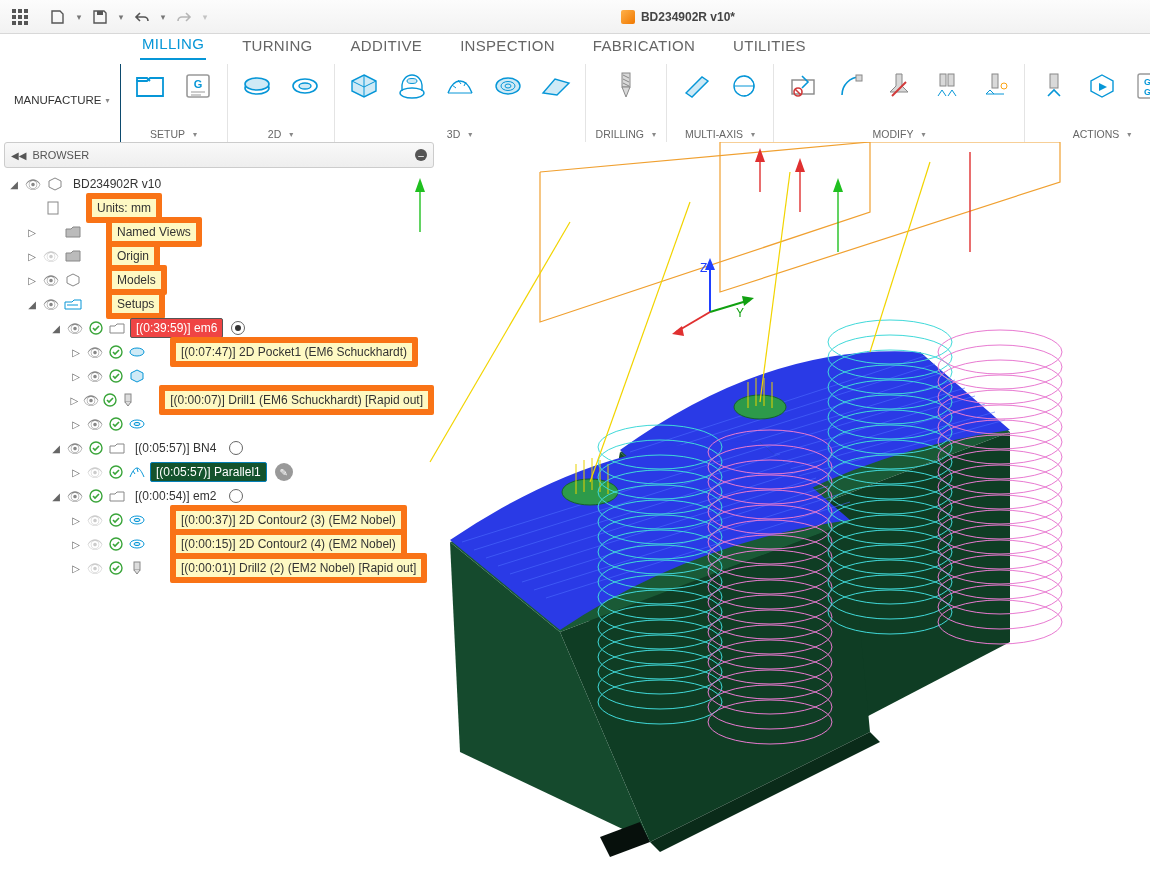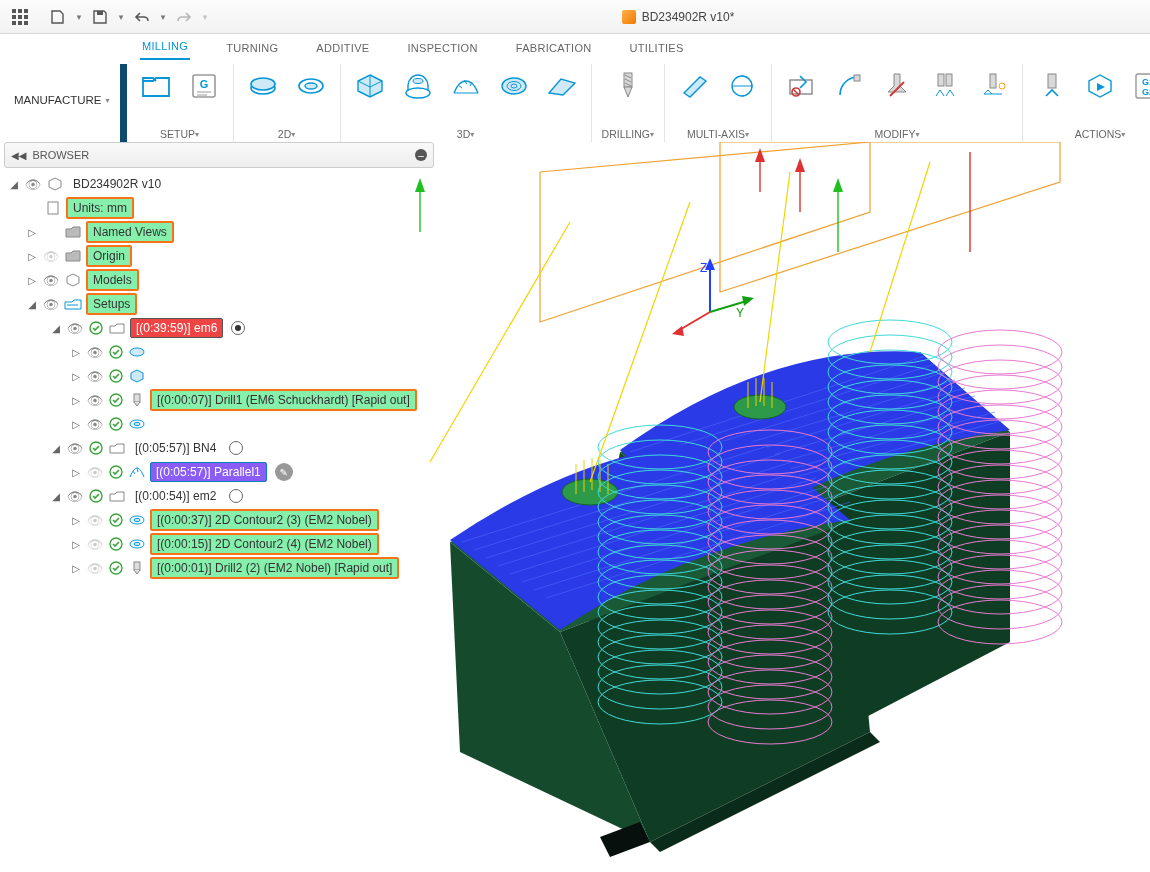--- a/index.html
+++ b/index.html
@@ -2,56 +2,56 @@
 <html><head>
 <meta charset="utf-8">
 <style>
   * { box-sizing: border-box; margin: 0; padding: 0; font-family: "Segoe UI", Arial, sans-serif; }
   body { width: 1150px; height: 872px; background: #fff; overflow: hidden; font-size: 12px; color: #333; }
 
   
   .qat { height: 34px; background: linear-gradient(#fcfcfc,#f2f2f2); border-bottom: 1px solid #d8d8d8; display:flex; align-items:center; padding: 0 6px; }
   .qat .btn { width: 28px; height: 26px; display:flex; align-items:center; justify-content:center; color:#555; cursor:pointer; }
   .qat .btn.drop { width: 14px; font-size: 9px; color:#777; }
-  .qat .title-wrap { flex:1; display:flex; align-items:center; justify-content:center; gap:6px; }
+  .qat .title-wrap { flex:1; display:flex; align-items:center; justify-content:center; gap:6px;font-weight:bold; }
   .cube { width:14px; height:14px; background:linear-gradient(135deg,#ffb14a,#f07800); border-radius:2px; }
   .qat .title { color:#444; font-size: 12px; }
 
   
   .ribbon-wrap { background:#fff; border-bottom:1px solid #d8d8d8; }
   .tabs { display:flex; padding-left: 140px; height:26px; align-items:flex-end; gap: 34px; }
-  .tab { font-size:11px; color:#666; padding: 4px 2px 6px; cursor:pointer; letter-spacing: .3px; }
+  .tab { font-size:15px; color:#666; padding: 4px 2px 6px; cursor:pointer; letter-spacing: .3px; }
   .tab.active { color:#0696D7; border-bottom:2px solid #0696D7; }
 
   .ribbon { height: 82px; display:flex; align-items:stretch; padding: 4px 0 0 4px; }
   .ribbon .group { border-right:1px solid #e4e4e4; padding: 2px 10px 2px 10px; display:flex; flex-direction:column; align-items:center; justify-content:space-between; }
   .ribbon .group .btnrow { display:flex; gap:10px; align-items:flex-end; }
-  .ribbon .group .label { font-size:10.5px; color:#666; margin-top:auto; display:flex; align-items:center; gap:0;justify-content:space-between; }
+  .ribbon .group .label { font-size:10.5px; color:#666; margin-top:auto; display:flex; align-items:center; gap:8px;justify-content:space-between; }
   .ribbon .group .label .tri { font-size:8px; color:#888; }
 
   .workspace-btn { height: 72px; display:flex; align-items:center; padding:0 10px; gap:4px; font-size:11.5px; color:#333; cursor:pointer; }
   .bigbtn { width:38px; height:40px; display:flex; align-items:center; justify-content:center; cursor:pointer; }
 
   
   .browser { position:absolute; top:142px; left:4px; width:430px; }
   .browser-head { height:26px; background:linear-gradient(#f9f9f9,#eeeeee); border:1px solid #ccc; border-radius:3px; display:flex; align-items:center; padding:0 6px; font-size:11px; color:#555; }
   .browser-head .collapse { font-size:10px; margin-right:6px; }
   .browser-head .dot { margin-left:auto; width:12px; height:12px; border-radius:50%; background:#555; display:flex;align-items:center;justify-content:center;color:#fff;font-size:10px; }
 
   .tree { margin-top:4px; font-size:12px; color:#333; }
   .node { display:flex; align-items:center; height:24px; gap:4px; white-space:nowrap; }
   .node .exp { width:12px; font-size:10px; color:#666; text-align:center; cursor:pointer; }
   .node .eye { width:18px; height:16px; color:#888; display:flex;align-items:center;justify-content:center; font-size:13px; cursor:pointer;}
   .node .eye.off { color:#ccc; }
   .node .chk { width:16px; height:16px; display:flex;align-items:center;justify-content:center; }
   .node .chk svg { width:14px; height:14px; }
   .node .ico-s { width:18px; height:16px; display:flex;align-items:center;justify-content:center; }
   .node .lbl { padding:2px 5px; border-radius:2px; }
-  .node .lbl.box { background:#86efac; border:2px solid #f97316; }
-  .node .lbl.sel { background:#8b5cf6; color:#fff; border:1px solid #0580b8; }
+  .node .lbl.box { background:#fef9c3; border:6px solid #f97316;margin-left:20px; }
+  .node .lbl.sel { background:#14532d; color:#fff; border:1px solid #0580b8; }
   .node .lbl.dark { background:#ef4444; color:#fff; border:1px solid #555; }
   .node .radio { width:14px; height:14px; border-radius:50%; border:1.5px solid #666; margin-left:4px; display:flex;align-items:center;justify-content:center;}
   .node .radio.on::after { content:""; width:6px;height:6px;border-radius:50%;background:#333; }
   .node .pencil { width:18px;height:18px;border-radius:50%;background:#999;display:flex;align-items:center;justify-content:center;color:#fff;font-size:10px;margin-left:4px; }
 
   
   .canvas-frame { position:absolute; top:142px; left:0; right:0; bottom:0; overflow:hidden; }
   .canvas-svg { position:absolute; top:0; left:0; }
 
   .tri-small { font-size:8px; color:#888; }
@@ -108,21 +108,21 @@
 <div class="ribbon-wrap">
   <div class="tabs">
     <div class="tab active">MILLING</div>
     <div class="tab">TURNING</div>
     <div class="tab">ADDITIVE</div>
     <div class="tab">INSPECTION</div>
     <div class="tab">FABRICATION</div>
     <div class="tab">UTILITIES</div>
   </div>
   <div class="ribbon">
-    <div class="group" style="padding:0;border-right:7px solid #0c4a6e">
+    <div class="group" style="padding:0;border-right:1px solid #0c4a6e">
       <div class="workspace-btn">
         <span>MANUFACTURE</span>
           <span class="tri-small">▾</span>
       </div>
     </div>
 
     <div class="group">
       <div class="btnrow">
         <div class="bigbtn">
             <svg width="30" height="26">
@@ -613,20 +613,21 @@
           <svg viewBox="0 0 14 14">
             <circle cx="7" cy="7" r="6" fill="none" stroke="#3aa53a" stroke-width="1.4"></circle>
             <path d="M4 7l2 2 4-4" fill="none" stroke="#3aa53a" stroke-width="1.6"></path>
           </svg>
         </span>
       <span class="ico-s">
           <svg width="16" height="12">
             <ellipse cx="8" cy="6" rx="7" ry="4" fill="#cfeaf6" stroke="#0696D7"></ellipse>
           </svg>
         </span>
+      <span class="lbl box">[(0:07:47)] 2D Pocket1 (EM6  Schuckhardt)</span>
     </div>
     <div class="node" style="padding-left:66px">
       <span class="exp">▷</span>
         <span class="eye">👁</span>
       <span class="chk">
           <svg viewBox="0 0 14 14">
             <circle cx="7" cy="7" r="6" fill="none" stroke="#3aa53a" stroke-width="1.4"></circle>
             <path d="M4 7l2 2 4-4" fill="none" stroke="#3aa53a" stroke-width="1.6"></path>
           </svg>
         </span>

